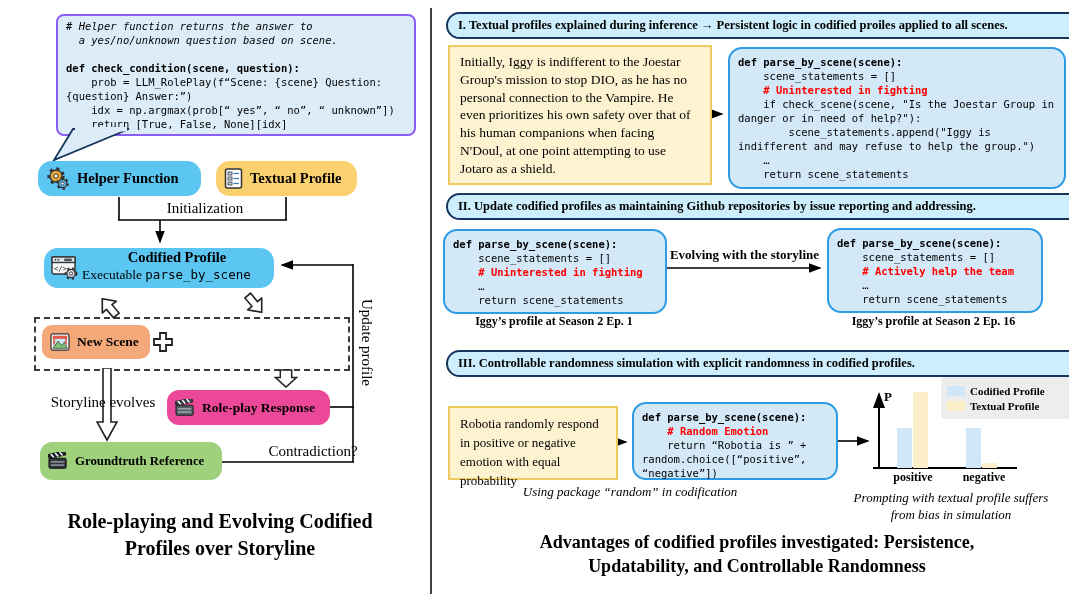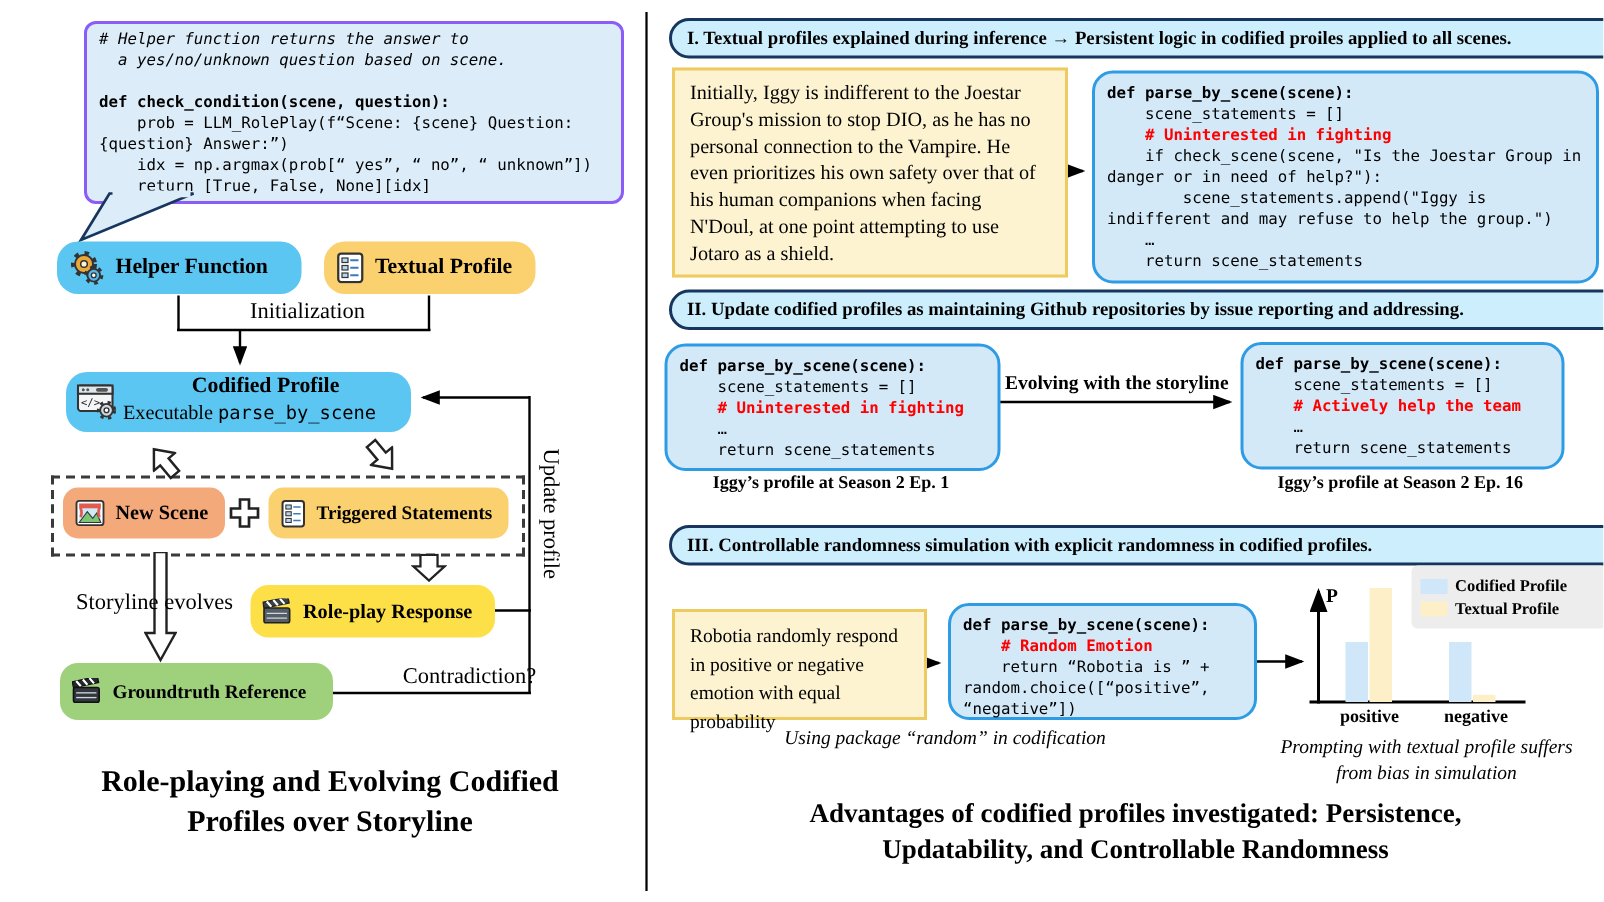--- a/index.html
+++ b/index.html
@@ -170,47 +170,35 @@
     </svg>
     <span class="lbl">New Scene</span>
   </div>
 
   <div class="hollow" style="left:152px;top:331px;">
     <svg width="22" height="22" viewBox="0 0 22 22">
         <path d="M8,2 h6 v6 h6 v6 h-6 v6 h-6 v-6 h-6 v-6 h6 z" fill="#fff" stroke="#222" stroke-width="1.8"></path>
       </svg>
   </div>
 
-  <div class="node small" style="left:179px;top:325px;width:144px;height:34px;background:#fbd06e;border-radius:10px;">
-    <svg width="17" height="19" viewBox="0 0 19 21">
-      <rect x="1.5" y="1" width="16" height="19" rx="2" fill="#fff" stroke="#333" stroke-width="1.5"></rect>
-      <rect x="4" y="4" width="4" height="3" fill="#b8d8f0" stroke="#333" stroke-width="0.8"></rect>
-      <line x1="9.5" y1="5.5" x2="15" y2="5.5" stroke="#3a7abf" stroke-width="1.2"></line>
-      <rect x="4" y="9" width="4" height="3" fill="#b8d8f0" stroke="#333" stroke-width="0.8"></rect>
-      <line x1="9.5" y1="10.5" x2="15" y2="10.5" stroke="#3a7abf" stroke-width="1.2"></line>
-      <rect x="4" y="14" width="4" height="3" fill="#b8d8f0" stroke="#333" stroke-width="0.8"></rect>
-      <line x1="9.5" y1="15.5" x2="15" y2="15.5" stroke="#3a7abf" stroke-width="1.2"></line>
-    </svg>
-    <span class="lbl" style="font-size:12.8px;">Triggered Statements</span>
-  </div>
 
   <div class="hollow" style="left:96px;top:368px;">
     <svg width="22" height="74" viewBox="0 0 22 74">
         <path d="M7,0 h8 v54 h6 l-10,18 -10,-18 h6 z" fill="#fff" stroke="#222" stroke-width="1.6"></path>
       </svg>
   </div>
   <div class="flabel" style="left:44px;top:394px;width:118px;text-align:center;">Storyline evolves</div>
 
   <div class="hollow" style="left:274px;top:369px;">
     <svg width="24" height="19" viewBox="0 0 24 20">
         <path d="M6,1 h12 v8 h5 l-11,10 -11,-10 h5 z" fill="#fff" stroke="#222" stroke-width="1.6"></path>
       </svg>
   </div>
 
-  <div class="node small" style="left:167px;top:390px;width:147px;height:35px;background:#fde047;border-radius:12px;">
+  <div class="node small" style="left:167px;top:390px;width:147px;height:35px;background:#ec4899;border-radius:12px;">
     <svg width="20" height="18" viewBox="0 0 22 20">
       <g transform="rotate(-12 2 7)">
         <rect x="1" y="2.5" width="19" height="4.5" fill="#3a4148" stroke="#222" stroke-width="1"></rect>
         <path d="M4,2.5 l2.5,4.5 M9,2.5 l2.5,4.5 M14,2.5 l2.5,4.5" stroke="#fff" stroke-width="1.6"></path>
       </g>
       <rect x="1" y="7" width="19" height="11" rx="1.5" fill="#555e66" stroke="#222" stroke-width="1.2"></rect>
       <line x1="3" y1="11" x2="18" y2="11" stroke="#cfd6dd" stroke-width="1"></line>
       <line x1="3" y1="14.5" x2="18" y2="14.5" stroke="#cfd6dd" stroke-width="1"></line>
     </svg>
     <span class="lbl">Role-play Response</span>

